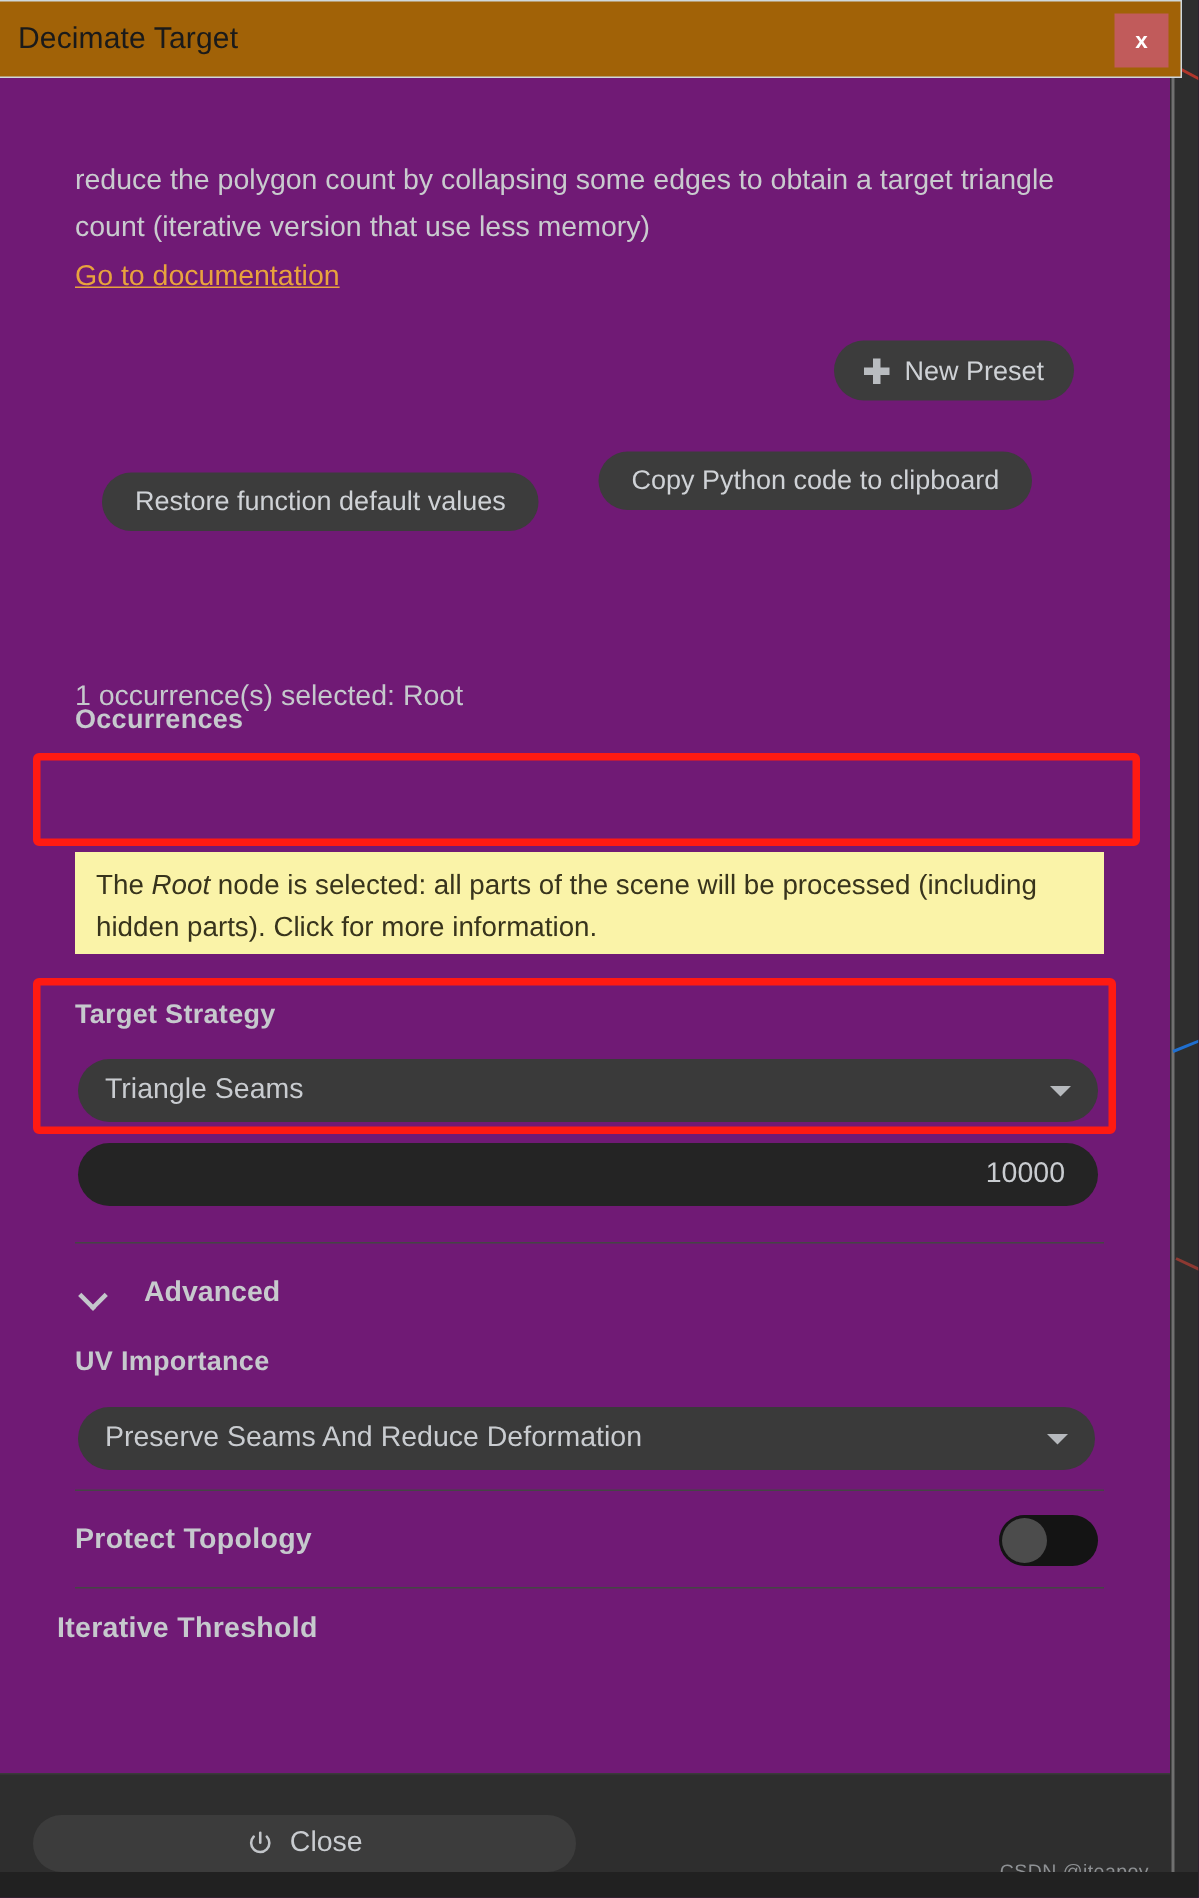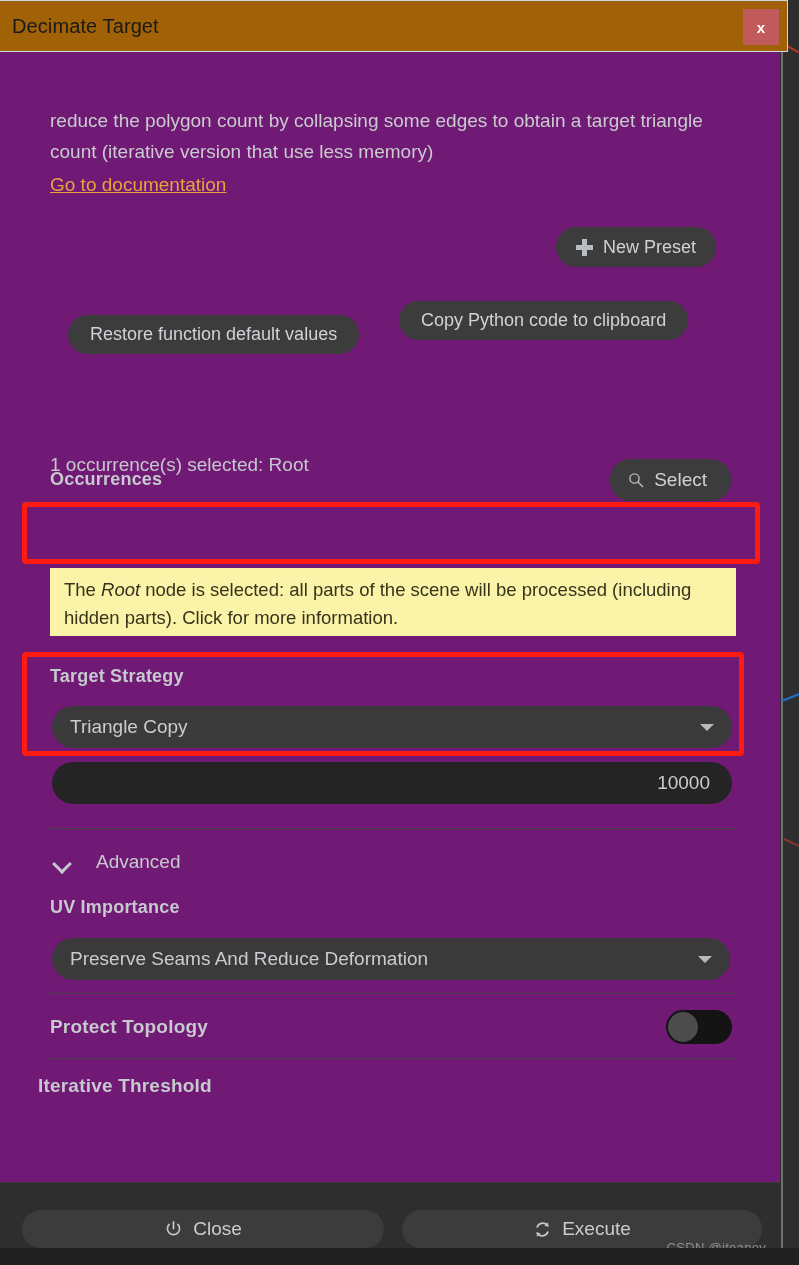--- a/index.html
+++ b/index.html
@@ -317,20 +317,21 @@
   
   .advanced-row {
     position: absolute;
     left: 52px;
     top: 792px;
     height: 36px;
     display: flex;
     align-items: center;
     gap: 22px;
     cursor: pointer;
+    font-weight: bold;
   }
   .chevron {
     width: 22px;
     height: 13px;
     position: relative;
     flex: 0 0 auto;
   }
   .chevron::before {
     content: "";
     position: absolute;
@@ -452,37 +453,30 @@
         <span>New Preset</span>
       </div>
 
       <div class="pill restore-btn">Restore function default values</div>
       <div class="pill copy-btn">Copy Python code to clipboard</div>
 
       <div class="section-label" id="label-occurrences">Occurrences</div>
 
       <div class="occ-row">
         <span class="occ-text">1 occurrence(s) selected: Root</span>
-        <div class="pill select-btn">
-          <svg class="search-icon" viewBox="0 0 16 16">
-            <circle cx="6.5" cy="6.5" r="4.6" fill="none" stroke="#b9bcc0" stroke-width="1.4"></circle>
-            <line x1="10" y1="10" x2="15" y2="15" stroke="#b9bcc0" stroke-width="1.4"></line>
-          </svg>
-          <span>Select</span>
-        </div>
       </div>
 
       <div class="redbox" id="redbox-occurrences"></div>
 
       <div class="infobox"><span>The </span><i>Root</i><span> node is selected: all parts of the scene will be processed (including hidden parts). Click for more information.</span></div>
 
       <div class="section-label" id="label-target-strategy">Target Strategy</div>
 
       <div class="dropdown" id="target-strategy-dropdown">
-        <span>Triangle Copy</span>
+        <span>Triangle Seams</span>
         <span class="dd-caret"></span>
       </div>
 
       <div class="redbox" id="redbox-strategy"></div>
 
       <div class="numfield" id="target-count-field">10000</div>
 
       <div class="divider" id="divider-1"></div>
 
       <div class="advanced-row">
@@ -511,28 +505,19 @@
     </div>
 
     <div class="footer">
       <div class="footer-btn" id="close-footer-button">
         <svg class="power-icon" viewBox="0 0 20 20">
           <path d="M10 2 L10 9" stroke="#c2c5c9" stroke-width="1.8" fill="none" stroke-linecap="round"></path>
           <path d="M5.4 4.6 A6.4 6.4 0 1 0 14.6 4.6" stroke="#c2c5c9" stroke-width="1.8" fill="none" stroke-linecap="round"></path>
         </svg>
         <span>Close</span>
       </div>
-      <div class="footer-btn" id="execute-footer-button">
-        <svg class="refresh-icon" viewBox="0 0 20 20">
-          <path d="M4.5 7.2 A6.2 6.2 0 0 1 15.5 6.2" stroke="#c2c5c9" stroke-width="1.9" fill="none" stroke-linecap="round"></path>
-          <path d="M15.5 12.8 A6.2 6.2 0 0 1 4.5 13.8" stroke="#c2c5c9" stroke-width="1.9" fill="none" stroke-linecap="round"></path>
-          <path d="M15.9 2.4 L16.1 6.8 L12 6.1 Z" fill="#c2c5c9"></path>
-          <path d="M4.1 17.6 L3.9 13.2 L8 13.9 Z" fill="#c2c5c9"></path>
-        </svg>
-        <span>Execute</span>
-      </div>
     </div>
 
     <div class="watermark">CSDN @iteapoy</div>
   </div>
 
   <div class="bottom-strip"></div>
 </div>
 
 </body></html>

